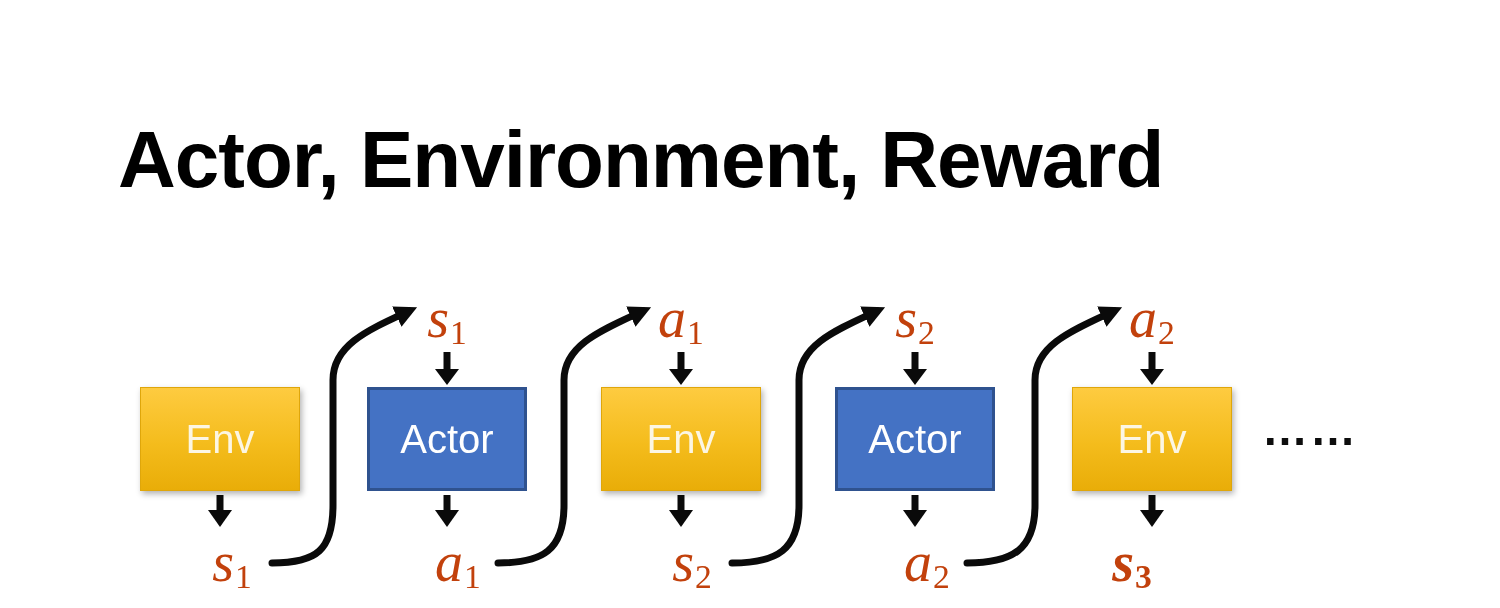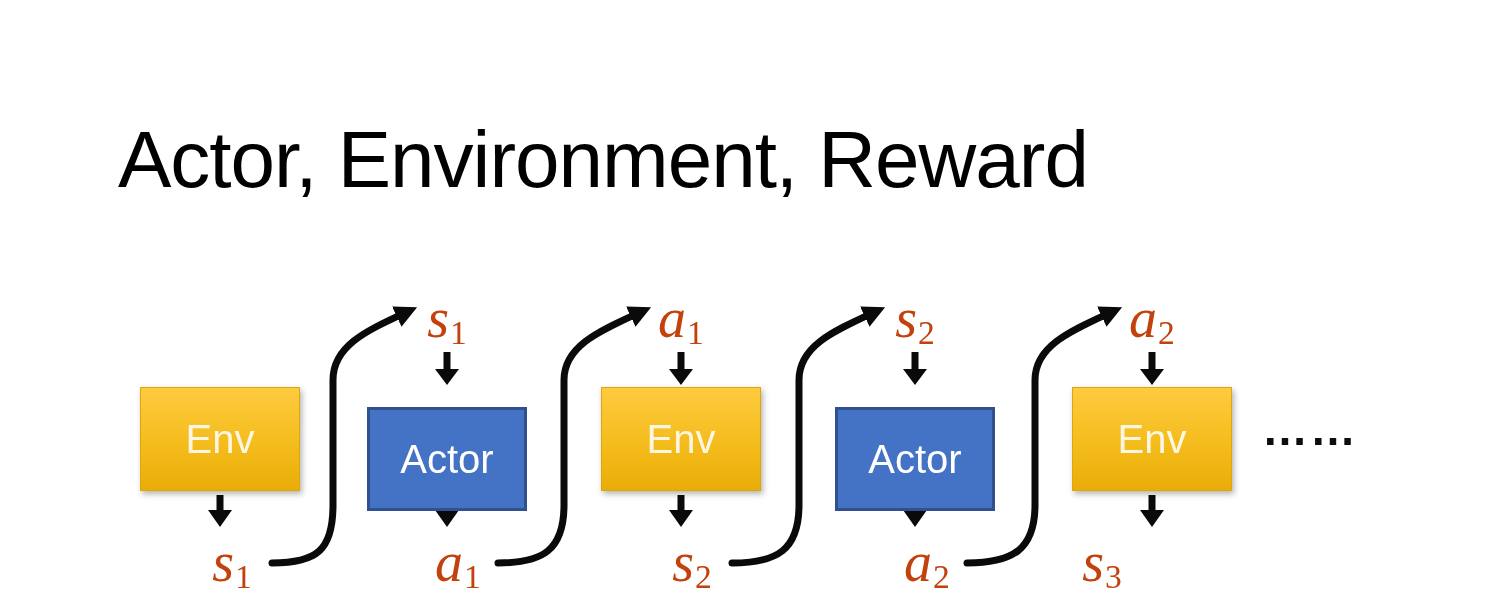--- a/index.html
+++ b/index.html
@@ -9,21 +9,21 @@
     font-family: "Liberation Sans", sans-serif;
     position: relative;
     overflow: hidden;
   }
   .slide { position: absolute; inset: 0; }
 
   .title {
     position: absolute;
     left: 118px; top: 116px;
     font-size: 80px;
-    font-weight: 400;
+    font-weight: 700;
     letter-spacing: -1px;
     color: #000000;
     white-space: nowrap;
     line-height: 1.1;
   }
 
   .box {
     position: absolute;
     top: 387px;
     width: 160px; height: 104px;
@@ -35,21 +35,20 @@
   .box.env {
     background: linear-gradient(180deg, #FECB40 0%, #F4BC1C 55%, #E9AD08 100%);
     border: 1px solid #DFA60A;
     color: #FCF6E3;
     box-shadow: 2px 3px 6px rgba(0,0,0,0.30);
   }
   .box.actor {
     background: #4472C4;
     border: 3px solid #2F528F;
     color: #FFFFFF;
-    margin-top: 20px;
   }
   .box1 { left: 140px; }
   .box2 { left: 367px; }
   .box3 { left: 601px; }
   .box4 { left: 835px; }
   .box5 { left: 1072px; }
 
   .mathlabel {
     position: absolute;
     width: 100px;
@@ -72,21 +71,21 @@
   .tl1 { left: 397px; }
   .tl2 { left: 631px; }
   .tl3 { left: 865px; }
   .tl4 { left: 1102px; }
 
   .botlbl { top: 534px; }
   .bl1 { left: 182px; }
   .bl2 { left: 408px; }
   .bl3 { left: 642px; }
   .bl4 { left: 877px; }
-  .bl5 { left: 1052px; }
+  .bl5 { left: 1082px; font-weight: bold; }
 
   .dots {
     position: absolute;
     left: 1262px; top: 406px;
     font-size: 46px;
     font-weight: 900;
     letter-spacing: 2px;
     color: #0d0d0d;
     line-height: 1;
     white-space: nowrap;

